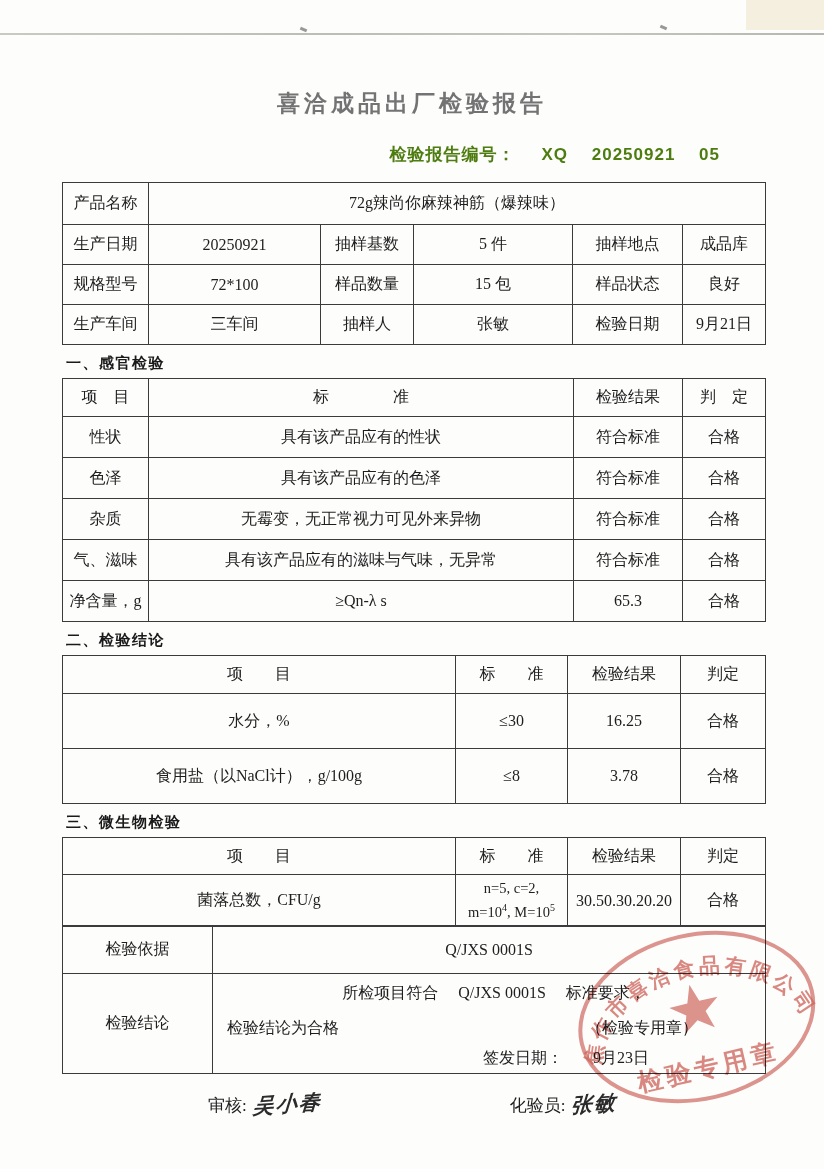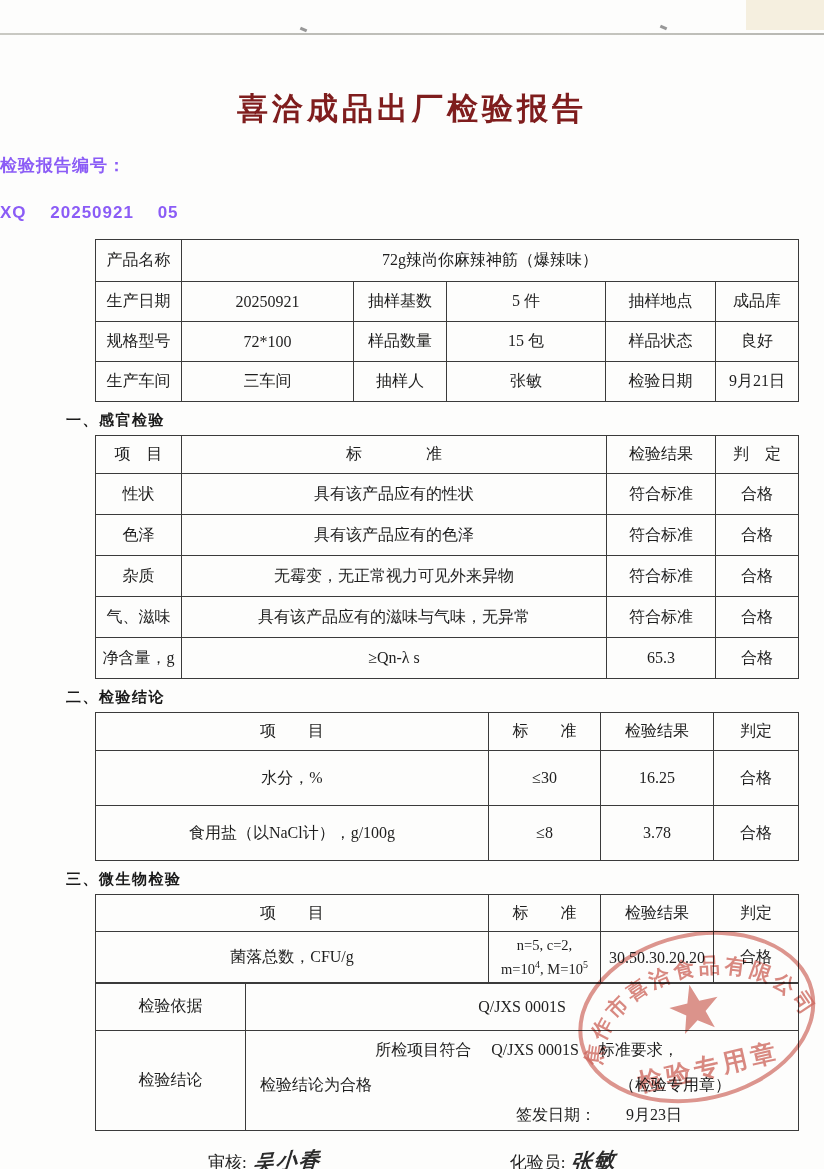--- a/index.html
+++ b/index.html
@@ -10,33 +10,33 @@
   }
   
   .scan-line { position:absolute; left:0; top:33px; width:824px; height:2px;
     background:linear-gradient(90deg,#b8b8b0,#a7a7a0 40%,#b4b4ac 70%,#9f9f98); opacity:.75; }
   .scan-corner { position:absolute; right:0; top:0; width:78px; height:30px; background:#f5efdf; }
   .scan-speck { position:absolute; width:7px; height:3px; background:#555; opacity:.6; transform:rotate(25deg); }
 
   .doc-title {
     margin:88px 0 0 0; text-align:center;
     font-family:"Liberation Sans","DejaVu Sans",sans-serif;
-    font-size:31px; font-weight:bold; letter-spacing:4px; color:#7f1d1d;
+    font-size:23px; font-weight:bold; letter-spacing:4px; color:#737373;
   }
   .report-no {
     display:flex; justify-content:flex-end; align-items:baseline;
     padding-right:104px; margin-top:24px; gap:26px;
     font-family:"Liberation Sans","DejaVu Sans",sans-serif;
-    font-size:17px; font-weight:bold; color:#8b5cf6; letter-spacing:1px;flex-direction:column;
+    font-size:17px; font-weight:bold; color:#4d7c0f; letter-spacing:1px;
   }
   .report-no .val { word-spacing:18px; letter-spacing:1px; }
 
   table.t {
     border-collapse:collapse; table-layout:fixed;
-    margin-left:95px; width:703px; font-size:16px;padding-left:16px;
+    margin-left:62px; width:703px; font-size:16px;padding-left:16px;
   }
   table.t td {
     border:1.6px solid #3b3b3b; text-align:center; vertical-align:middle;
     padding:2px 4px; overflow:hidden;
   }
   .info { margin-top:16px; }
   .info tr { height:40px; }
   .info tr.first { height:42px; }
 
   .sec-h {

